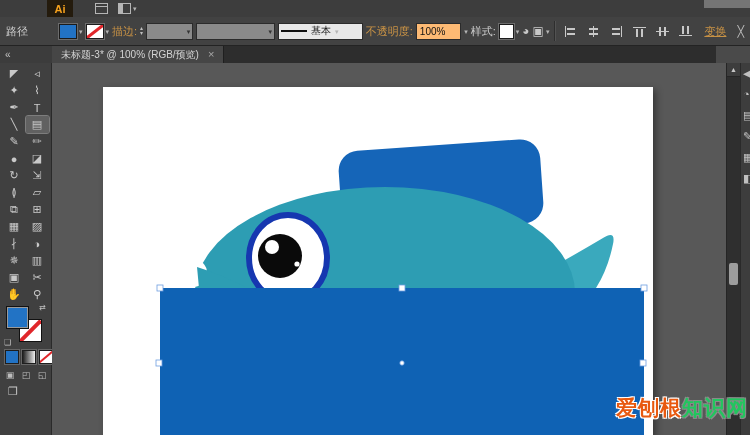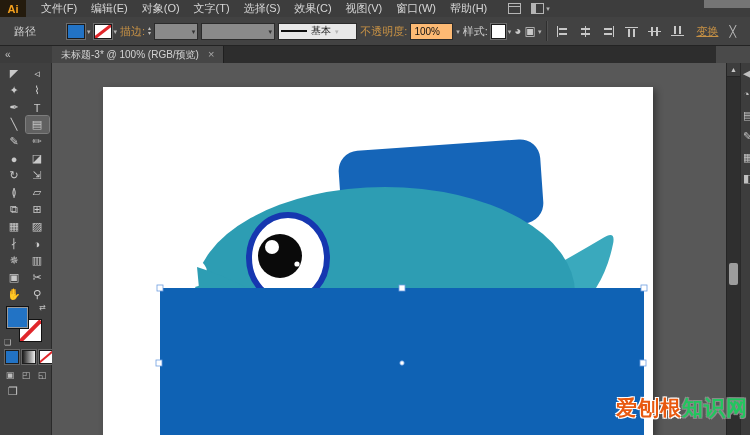--- a/index.html
+++ b/index.html
@@ -2,36 +2,36 @@
 <html><head>
 <meta charset="utf-8">
 <style>
   html,body{margin:0;padding:0;background:#222;}
   .screen{position:relative;width:750px;height:435px;overflow:hidden;
     font-family:"Liberation Sans","DejaVu Sans",sans-serif;
     background:#3f3f3f;-webkit-font-smoothing:antialiased;}
 
   
   .menubar{height:17px;background:#3d3d3d;display:flex;align-items:center;
-    font-size:11px;color:#d6d6d6;}
+    font-size:11px;color:#d6d6d6;padding-left:47px;}
   .ai-logo{width:26px;height:17px;background:#241b0d;color:#f7a21d;font-weight:bold;
     font-size:11px;display:flex;align-items:center;justify-content:center;margin-right:8px;}
   .menu-item{padding:0 7px;line-height:17px;white-space:nowrap;cursor:default;}
   .mb-icons{display:flex;align-items:center;gap:10px;margin-left:14px;}
   .mb-icon{display:flex;align-items:center;gap:2px;}
   .win-ic{display:inline-block;width:11px;height:9px;border:1px solid #b5b5b5;position:relative;}
   .win-ic::before{content:"";position:absolute;left:0;top:2px;right:0;height:1px;background:#b5b5b5;}
   .ws-ic{display:inline-block;width:11px;height:9px;border:1px solid #b5b5b5;position:relative;}
   .ws-ic::before{content:"";position:absolute;left:0;top:0;width:4px;bottom:0;background:#b5b5b5;}
   .caret{font-size:7px;color:#b5b5b5;line-height:7px;}
   .top-notch{position:absolute;right:0;top:0;width:46px;height:8px;background:#757575;}
 
   
   .controlbar{height:28px;background:#424242;border-bottom:1px solid #232323;
-    display:flex;align-items:center;gap:3px;padding:0 14px;font-size:11px;color:#cfcfcf;}
+    display:flex;align-items:center;gap:3px;padding:0 6px;font-size:11px;color:#cfcfcf;}
   .cb-label{white-space:nowrap;}
   .cb-link{color:#c89245;white-space:nowrap;}
   .swatch-wrap{display:flex;align-items:center;gap:2px;}
   .swatch{width:16px;height:13px;border:1px solid #1b1b1b;box-shadow:0 0 0 1px #6c6c6c;}
   .swatch.none{background:#fff;position:relative;overflow:hidden;}
   .swatch.none::before{content:"";position:absolute;left:-3px;right:-3px;top:5px;height:3px;
     background:#e0262a;transform:rotate(-38deg);}
   .stepper{display:flex;flex-direction:column;font-size:6px;line-height:5px;color:#bdbdbd;}
   .dd{height:15px;background:#8a8a8a;border:1px solid #2b2b2b;display:flex;align-items:center;
     justify-content:flex-end;}
@@ -122,40 +122,20 @@
   .wm-a{text-shadow:-1px -1px 0 #fff,1px -1px 0 #fff,-1px 1px 0 #fff,1px 1px 0 #fff;}
   .wm-b{text-shadow:-1px -1px 0 #8a8a8a,1px -1px 0 #8a8a8a,-1px 1px 0 #8a8a8a,1px 1px 0 #8a8a8a;}
 </style>
 </head>
 <body>
 
 <div class="screen">
 
   <div class="menubar">
     <div class="ai-logo">Ai</div>
-    <div style="display:flex;">
-
-        <div class="menu-item">文件(F)</div>
-
-        <div class="menu-item">编辑(E)</div>
-
-        <div class="menu-item">对象(O)</div>
-
-        <div class="menu-item">文字(T)</div>
-
-        <div class="menu-item">选择(S)</div>
-
-        <div class="menu-item">效果(C)</div>
-
-        <div class="menu-item">视图(V)</div>
-
-        <div class="menu-item">窗口(W)</div>
-
-        <div class="menu-item">帮助(H)</div>
-      </div>
     <div class="mb-icons">
       <div class="mb-icon">
           <span class="win-ic"></span>
         </div>
       <div class="mb-icon">
         <span class="ws-ic"></span>
         <span class="caret">▾</span>
       </div>
     </div>
   </div>

